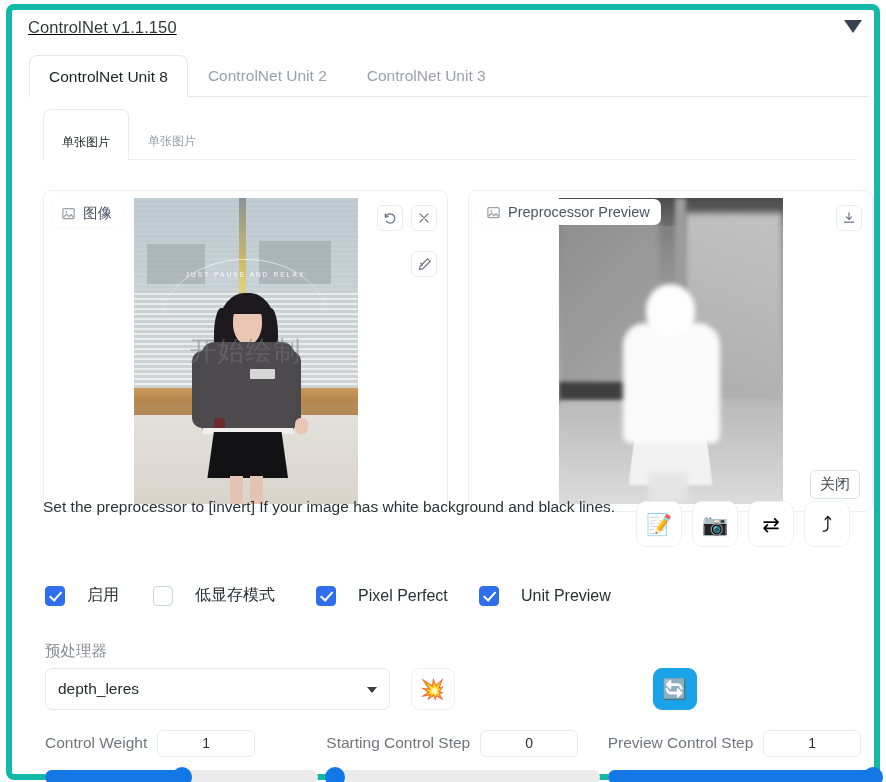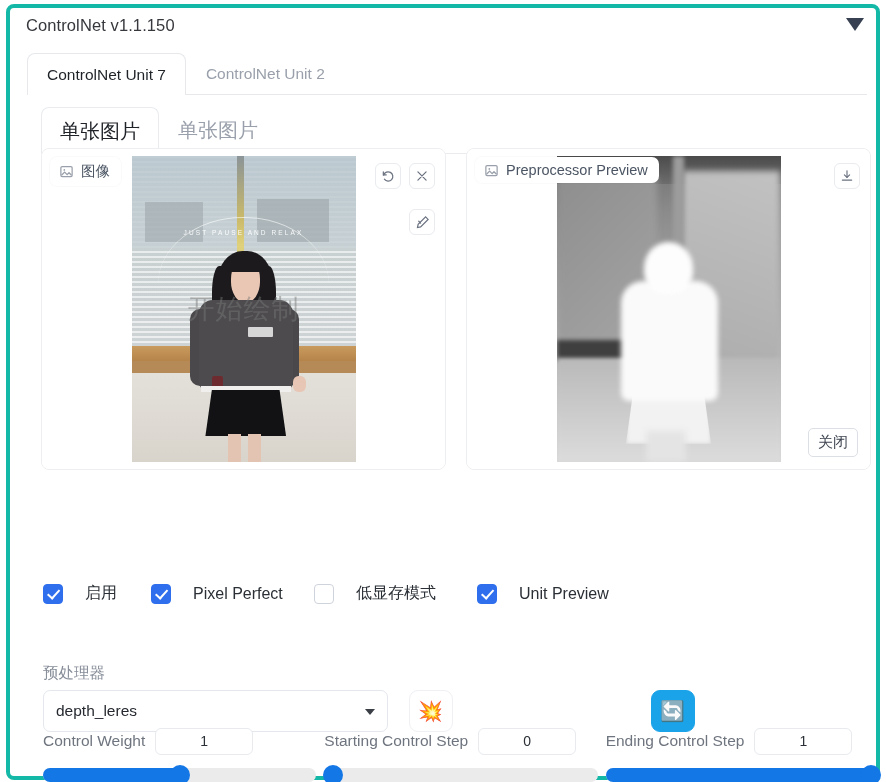--- a/index.html
+++ b/index.html
@@ -14,23 +14,24 @@
     position: relative;
     width: 886px; height: 782px;
     background: #ffffff;
   }
 
   
   .panel {
     position: absolute;
     left: 6px; top: 4px;
     width: 874px; height: 776px;
-    border: 4px solid #14b8a6;
+    border: 6px solid #14b8a6;
     border-radius: 8px;
     background: #ffffff;
+    text-decoration: underline;
   }
   .panel-header {
     position: relative;
     height: 40px;
     padding: 8px 14px 0 16px;
   }
   .panel-title {
     font-size: 16.5px;
     color: #36383d;
     letter-spacing: .1px;
@@ -76,23 +77,23 @@
   
   .tabs-inner {
     position: absolute;
     left: 31px; top: 98px;
     width: 814px;
     border-bottom: 1px solid #e9ebef;
     display: flex;
     align-items: flex-end;
   }
   .tab2 {
-    font-size: 20px;
+    font-size: 12px;
     color: #9aa0ab;
-    padding: 10px 18px 9px 18px;
+    padding: 24px 18px 9px 18px;
     border: 1px solid transparent;
     border-bottom: none;
     border-radius: 8px 8px 0 0;
     cursor: pointer;
     background: transparent;
   }
   .tab2.active {
     color: #1f2328;
     background: #ffffff;
     border-color: #e9ebef;
@@ -107,20 +108,21 @@
     display: flex;
     gap: 20px;
   }
   .img-box {
     position: relative;
     width: 405px; height: 322px;
     border: 1px solid #eceef1;
     border-radius: 8px;
     background: #ffffff;
     overflow: hidden;
+    margin-top: 40px;
   }
   .chip {
     position: absolute;
     left: 8px; top: 8px;
     display: flex; align-items: center; gap: 7px;
     background: #ffffff;
     border-radius: 7px;
     padding: 5px 11px 5px 9px;
     font-size: 14.5px;
     color: #4b5563;
@@ -402,21 +404,21 @@
   .cb-label {
     margin-left: 22px;
     font-size: 16px;
     color: #2b3036;
     white-space: nowrap;
   }
 
   
   .dd-row {
     position: absolute;
-    left: 33px; top: 654px;
+    left: 33px; top: 630px;
     width: 830px;
     display: flex; align-items: flex-end; gap: 0;
   }
   .dd-group { position: relative; }
   .dd-label {
     font-size: 15.5px;
     color: #868d98;
     margin-bottom: 6px;
   }
   .dd {
@@ -513,22 +515,23 @@
 
 <div class="app">
   <div class="panel">
 
     <div class="panel-header">
       <span class="panel-title">ControlNet v1.1.150</span>
       <div class="collapse-tri"></div>
     </div>
 
     <div class="tabs-outer">
-      <div class="tab active">ControlNet Unit 7</div>
+      <div class="tab active">ControlNet Unit 8</div>
       <div class="tab">ControlNet Unit 2</div>
+      <div class="tab">ControlNet Unit 3</div>
     </div>
 
     <div class="tabs-inner">
       <div class="tab2 active">单张图片</div>
       <div class="tab2">单张图片</div>
     </div>
 
     <div class="img-row">
 
       <div class="img-box">
@@ -624,33 +627,42 @@
           <svg width="14" height="14" viewBox="0 0 24 24" fill="none" stroke="currentColor" stroke-width="2" stroke-linecap="round">
             <path d="M12 3v11"></path>
             <path d="M7.5 10L12 14.5 16.5 10"></path>
             <path d="M4 19h16"></path>
           </svg>
         </div>
         <div class="close-cn">关闭</div>
       </div>
     </div>
 
+    <div class="hint-row">
+      <div class="hint-text">Set the preprocessor to [invert] If your image has white background and black lines.</div>
+      <div class="act-btns">
+        <div class="act-btn">📝</div>
+        <div class="act-btn">📷</div>
+        <div class="act-btn">⇄</div>
+        <div class="act-btn">⤴</div>
+      </div>
+    </div>
 
     <div class="cb-row">
       <div class="cb-item" style="width:108px">
         <span class="cb-box on"></span>
         <span class="cb-label">启用</span>
       </div>
       <div class="cb-item" style="width:163px">
+        <span class="cb-box"></span>
+        <span class="cb-label">低显存模式</span>
+      </div>
+      <div class="cb-item" style="width:163px">
         <span class="cb-box on"></span>
         <span class="cb-label">Pixel Perfect</span>
-      </div>
-      <div class="cb-item" style="width:163px">
-        <span class="cb-box"></span>
-        <span class="cb-label">低显存模式</span>
       </div>
       <div class="cb-item">
         <span class="cb-box on"></span>
         <span class="cb-label">Unit Preview</span>
       </div>
     </div>
 
     <div class="dd-row">
       <div class="dd-group" style="width:345px">
         <div class="dd-label">预处理器</div>
@@ -685,21 +697,21 @@
           <span class="sl-num">0</span>
         </div>
         <div class="sl-track">
           <div class="sl-fill" style="width:0%"></div>
           <div class="sl-thumb" style="left:3%"></div>
         </div>
       </div>
 
       <div class="sl-group" style="width:278px">
         <div class="sl-head">
-          <span class="sl-label">Ending Control Step</span>
+          <span class="sl-label">Preview Control Step</span>
           <span class="sl-num">1</span>
         </div>
         <div class="sl-track">
           <div class="sl-fill" style="width:100%"></div>
           <div class="sl-thumb" style="left:97%"></div>
         </div>
       </div>
     </div>
 
   </div>

